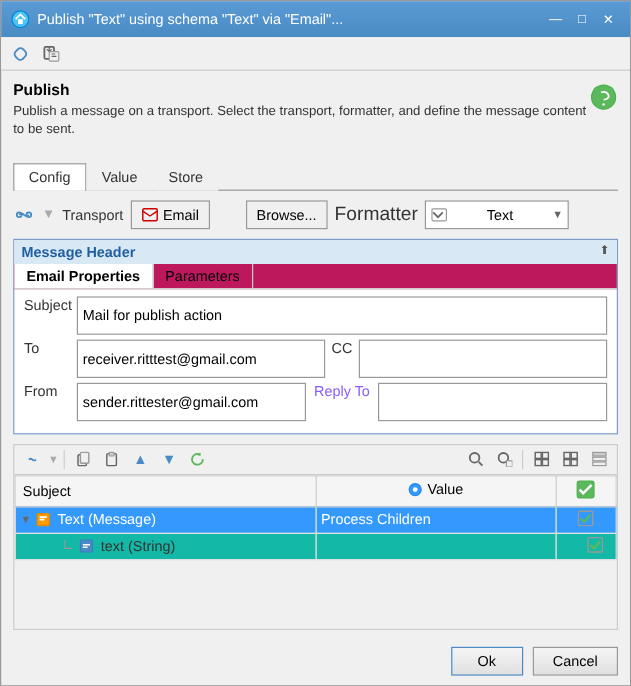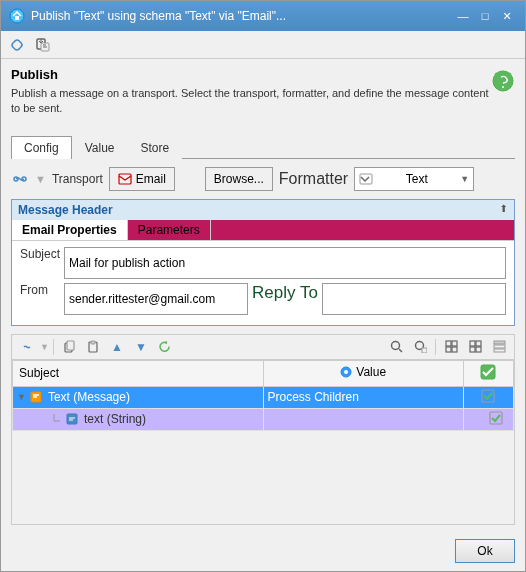--- a/index.html
+++ b/index.html
@@ -283,21 +283,21 @@
     }
     .tree-table td {
       border: 1px solid #e0e0e0;
       padding: 2px 4px;
     }
     .tree-row-selected td {
       background: #3399ff;
       color: white;
     }
     .tree-row-normal td {
-      background: #c4b5fd;
+      background: #14b8a6;
       color: #333;
       padding-left: 19px;
     }
     .tree-cell-msg {
       display: flex;
       align-items: center;
       gap: 4px;
     }
     .checkbox-cell {
       text-align: center;
@@ -426,25 +426,31 @@
         <div class="inner-tab active">Email Properties</div>
         <div class="inner-tab">Parameters</div>
       </div>
       <div class="email-props">
 
         <div class="sub-row">
           <span class="sub-label">Subject</span>
           <input class="sub-input" type="text" style="flex: 1 1 0%;" value="Mail for publish action">
         </div>
 
+        <div class="sub-row">
+          <span class="sub-label">To</span>
+          <input class="sub-input" type="text" style="flex: 1 1 0%;" value="receiver.ritttest@gmail.com">
+          <span class="cc-label">CC</span>
+          <input class="sub-input" type="text" style="flex: 1 1 0%;" value="">
+        </div>
 
         <div class="sub-row">
           <span class="sub-label">From</span>
           <input class="sub-input" type="text" style="flex: 1 1 0%;" value="sender.rittester@gmail.com">
-          <span style="min-width:52px;font-size:17px;color:#14532d;text-align:center;">Reply To</span>
+          <span style="min-width:52px;font-size:12px;color:#8b5cf6;text-align:center;">Reply To</span>
           <input class="sub-input" type="text" style="flex: 1 1 0%;" value="">
         </div>
       </div>
     </div>
 
     <div style="border: 1px solid #ccc; flex:1; display:flex; flex-direction:column; min-height:0;">
 
       <div class="msg-toolbar">
         <div class="msg-toolbar-left">
           <button class="msg-btn">
@@ -580,14 +586,15 @@
               </td>
             </tr>
           </tbody>
         </table>
       </div>
     </div>
   </div>
 
   <div class="bottom-row">
     <button class="bottom-btn default-btn">Ok</button>
+    <button class="bottom-btn">Cancel</button>
   </div>
 </div>
 
 </body></html>

